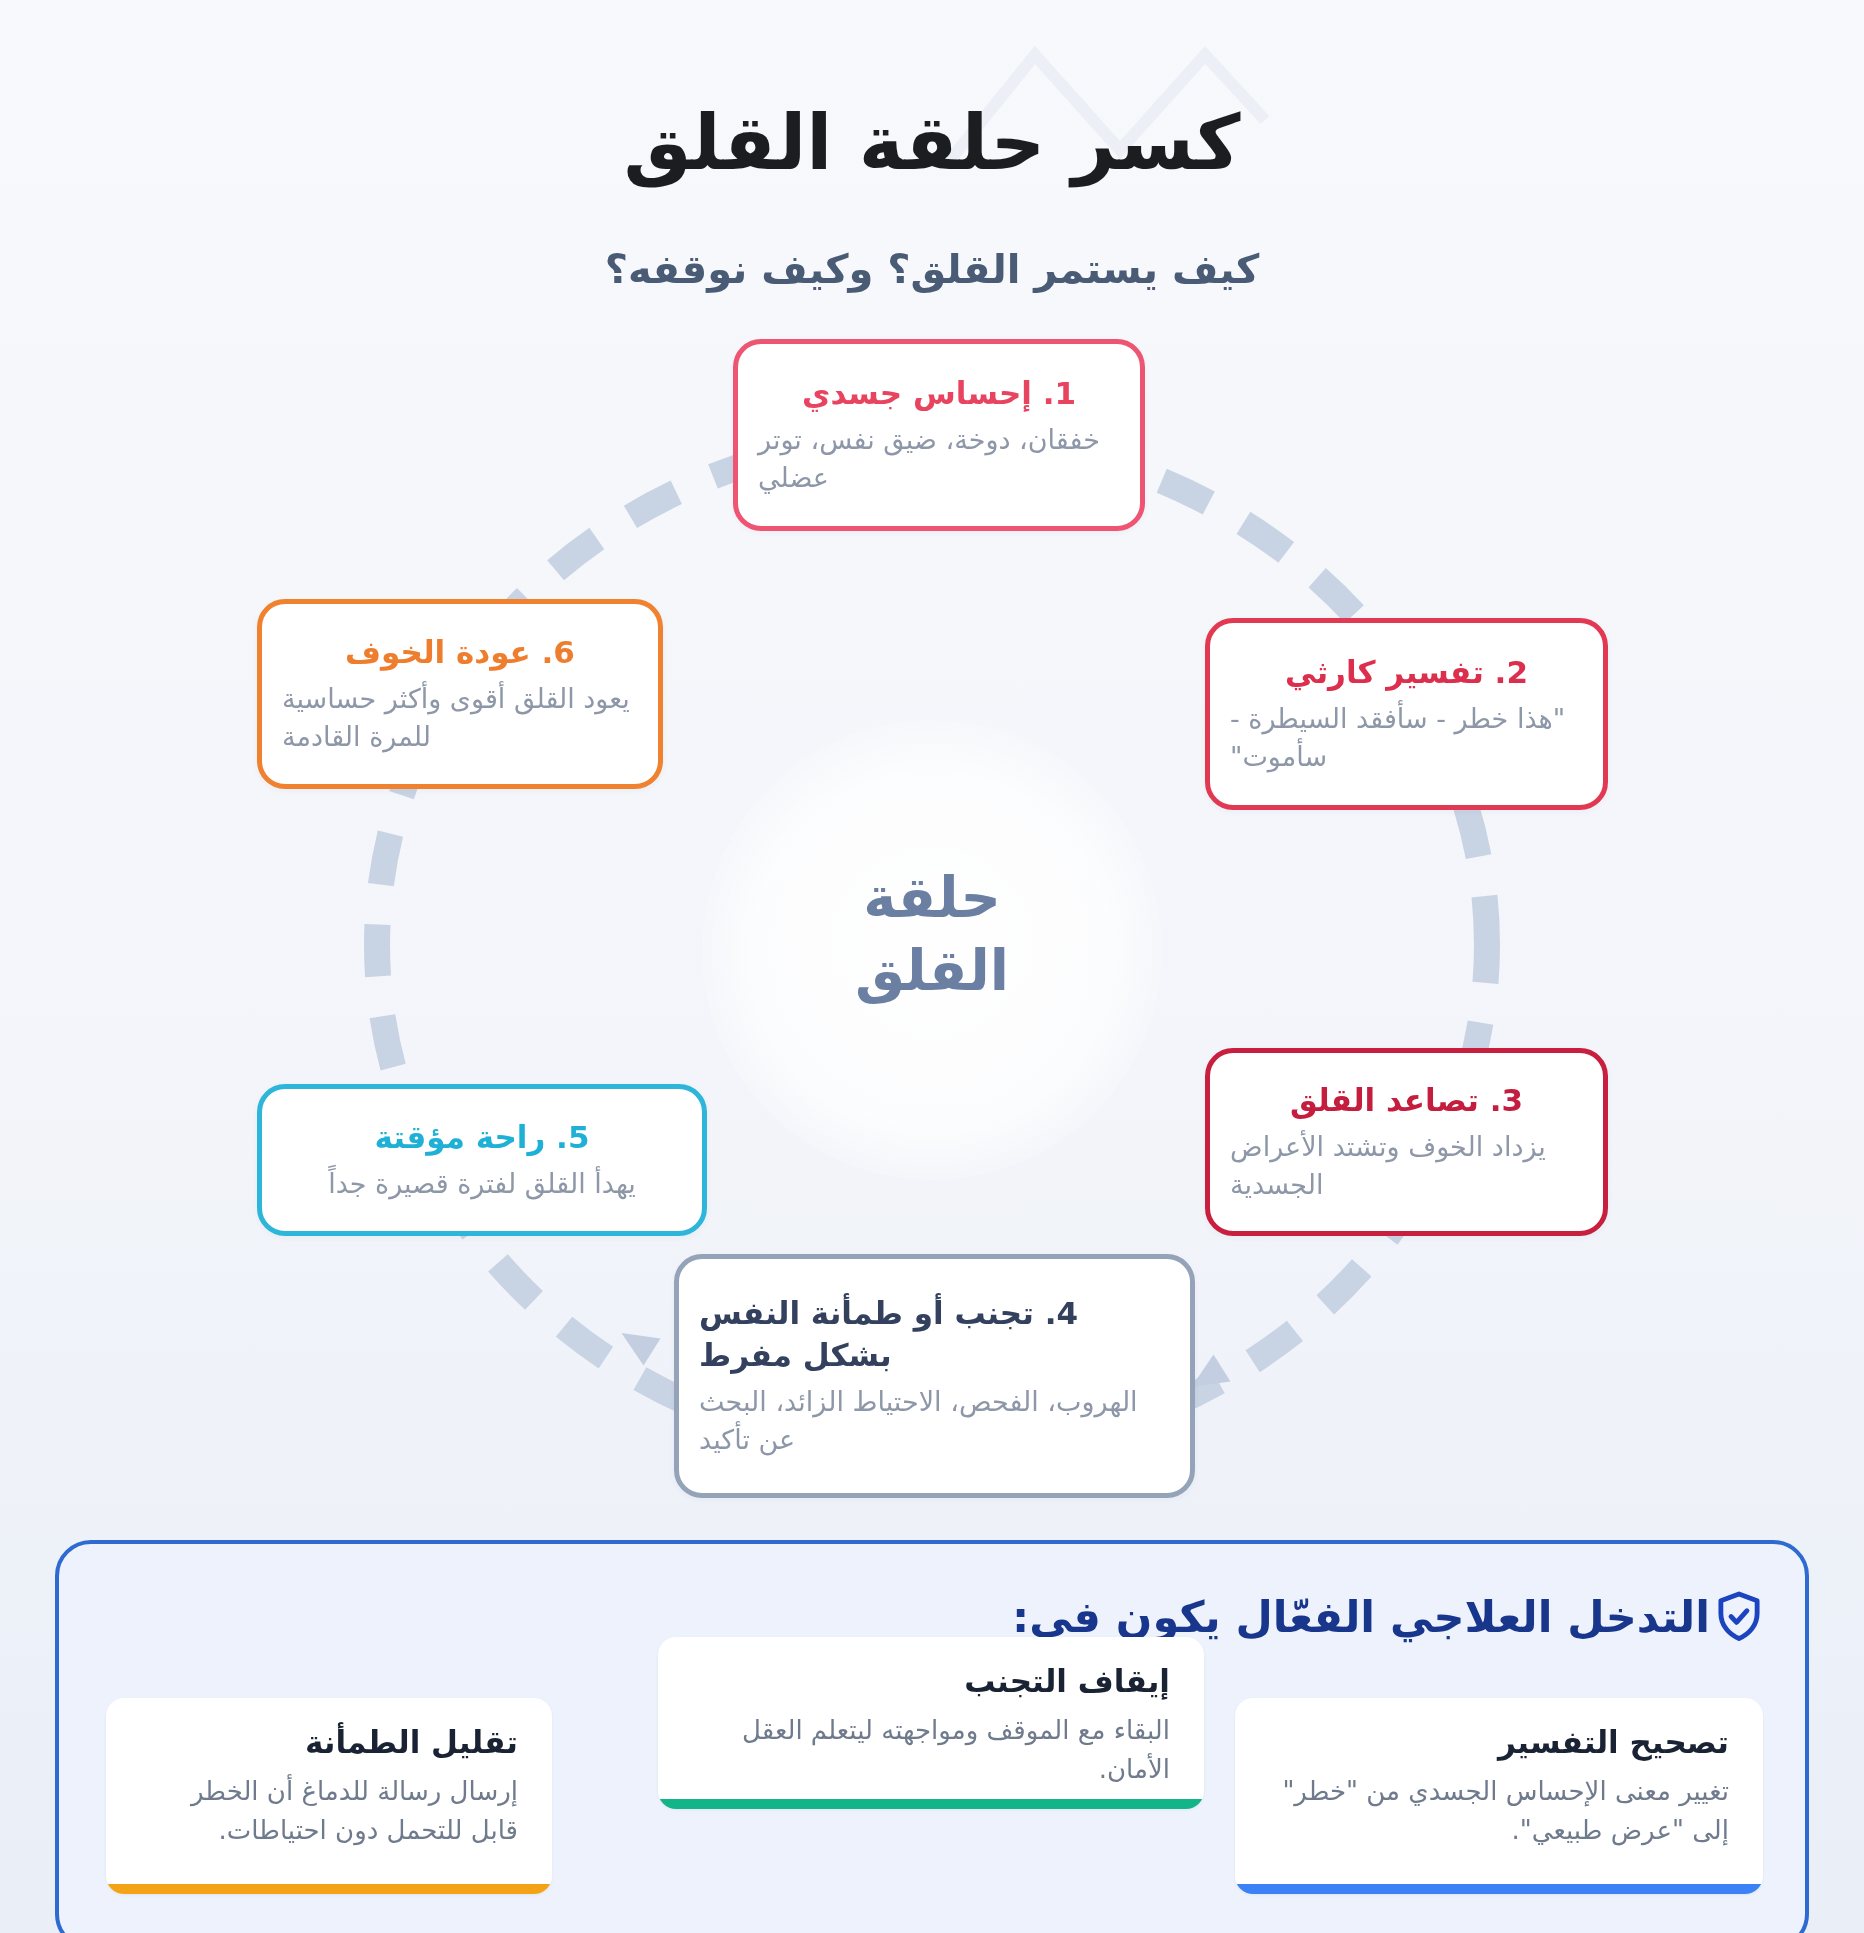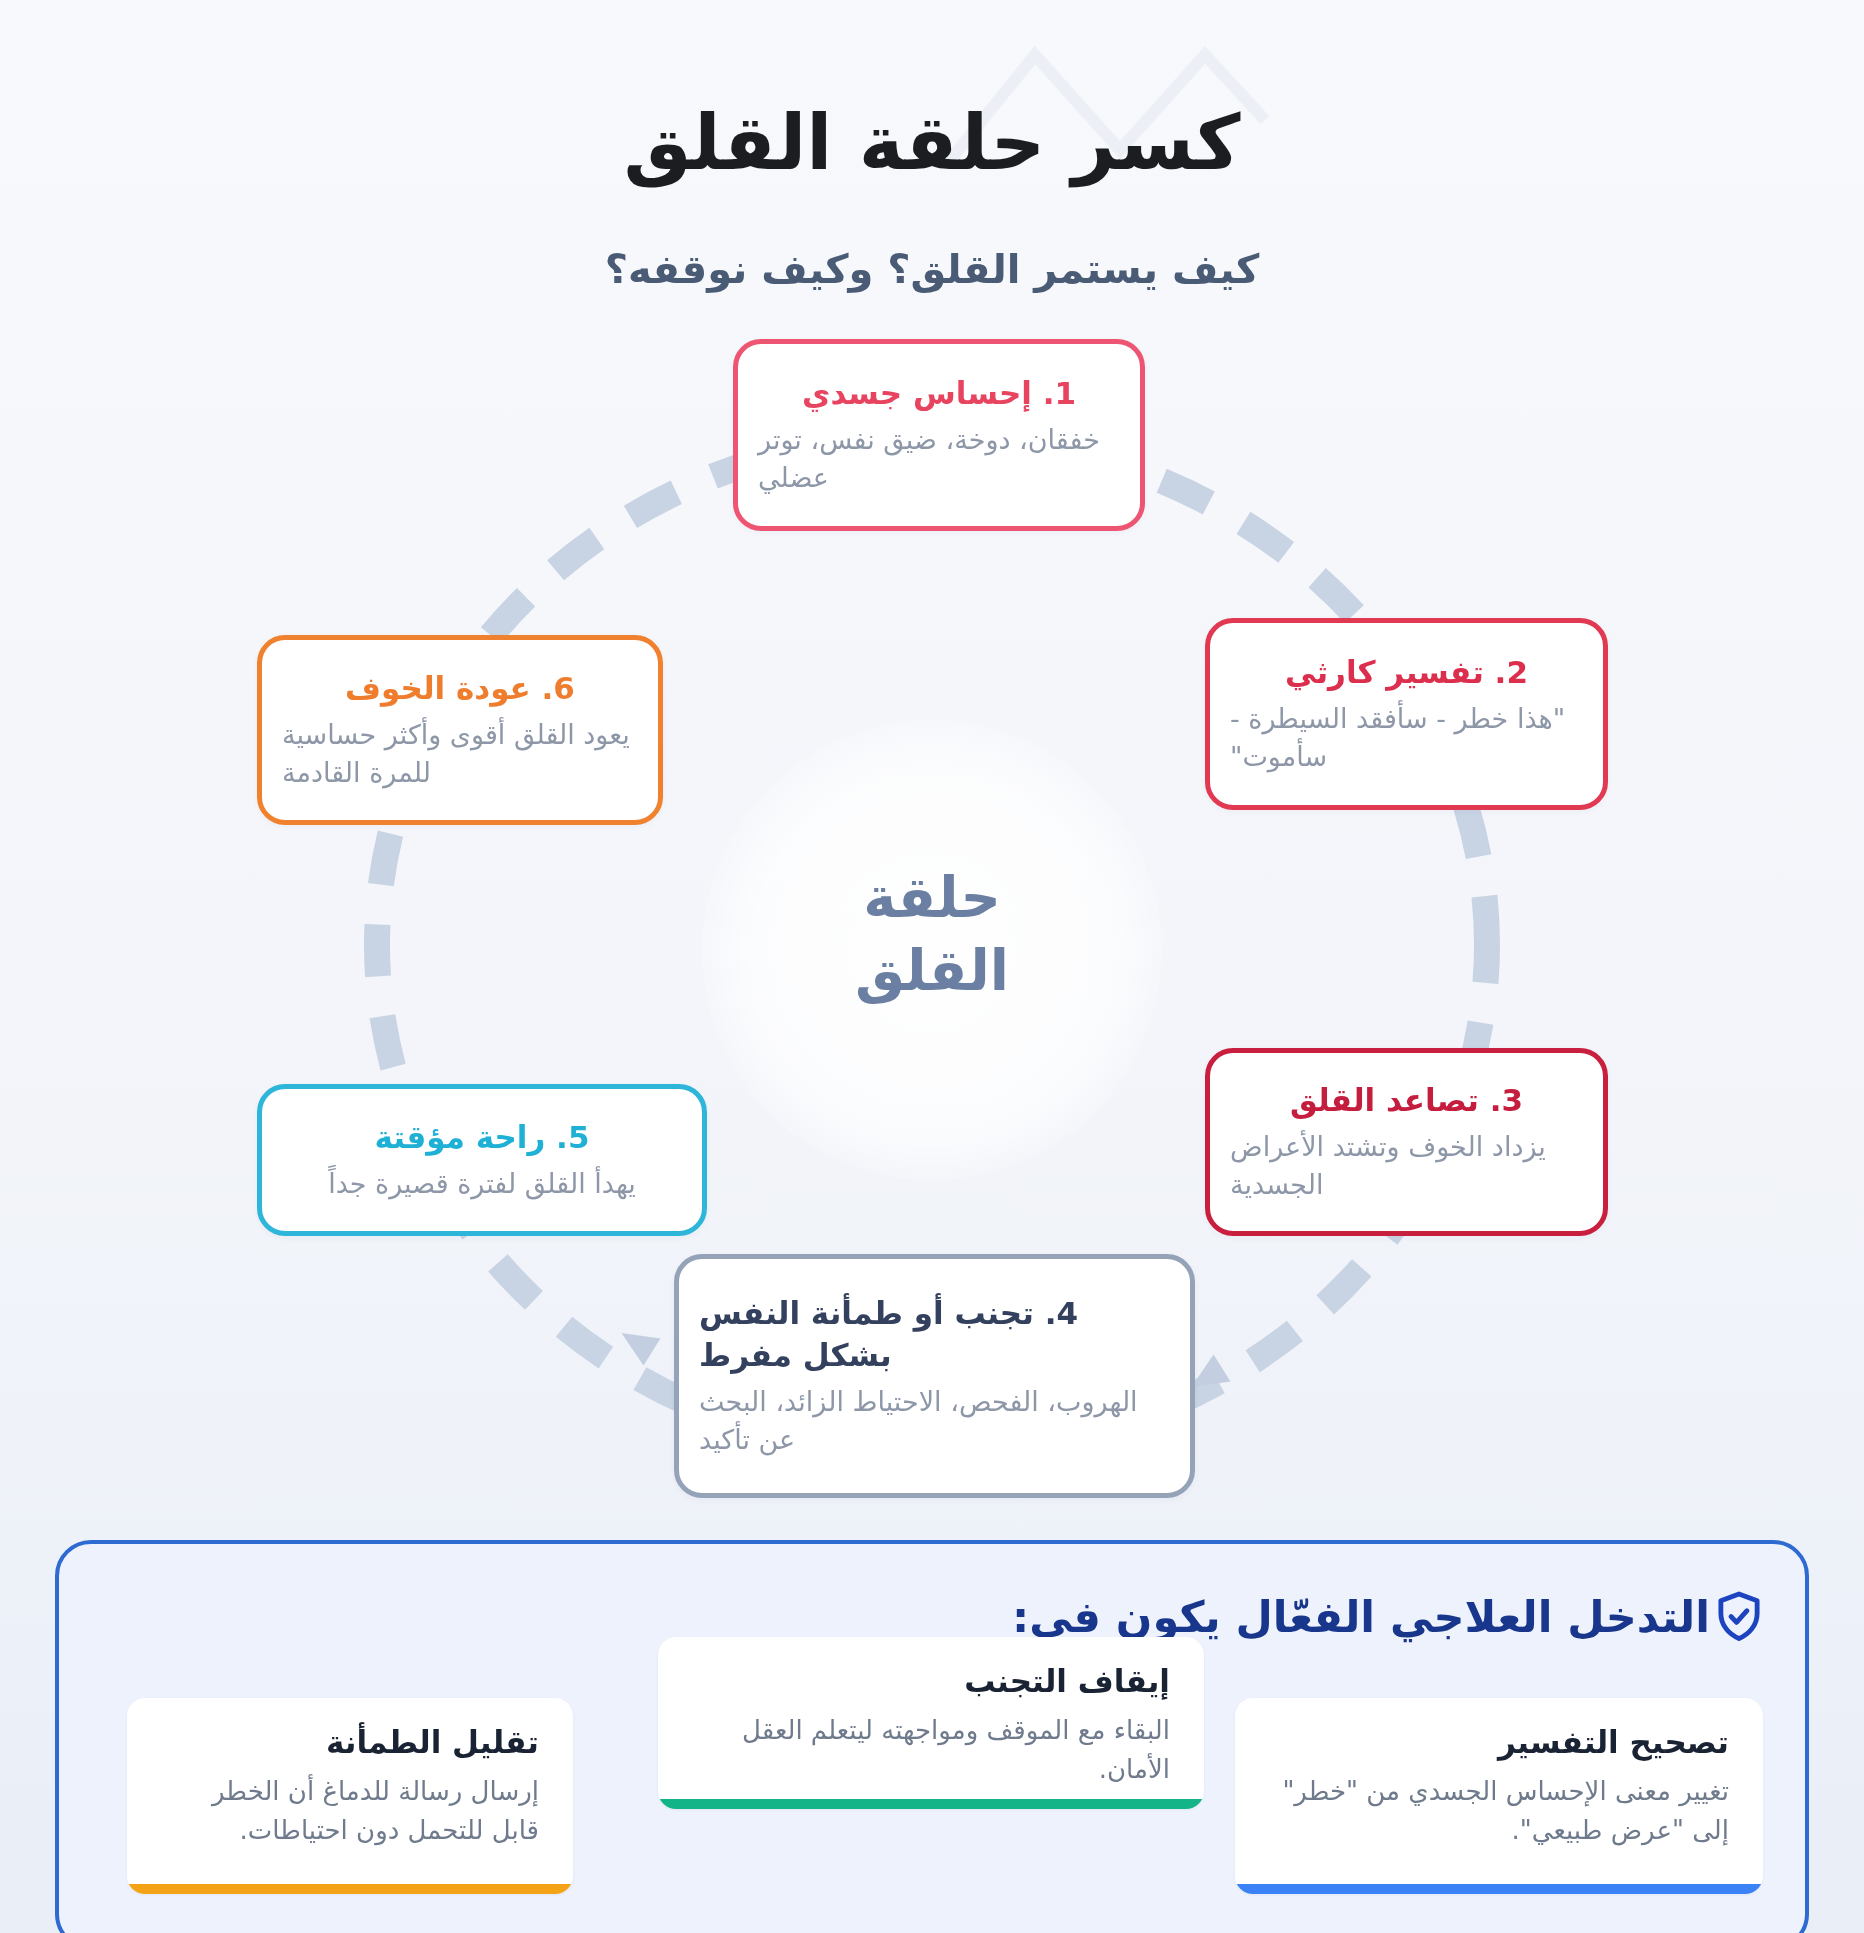--- a/index.html
+++ b/index.html
@@ -103,21 +103,21 @@
   <div class="step" style="left: 674px; top: 1254px; width: 521px; height: 244px; --ac: #94a3b8; --tc: #33415e;">
     <div class="t">4. تجنب أو طمأنة النفس بشكل مفرط</div>
     <div class="b">الهروب، الفحص، الاحتياط الزائد، البحث عن تأكيد</div>
   </div>
 
   <div class="step" style="left: 257px; top: 1084px; width: 450px; height: 152px; --ac: #2db6da; --tc: #1fb0d6;">
     <div class="t">5. راحة مؤقتة</div>
     <div class="b">يهدأ القلق لفترة قصيرة جداً</div>
   </div>
 
-  <div class="step" style="left: 257px; top: 599px; width: 406px; height: 190px; margin-top: 36px; --ac: #f0822f; --tc: #ef7d2e;">
+  <div class="step" style="left: 257px; top: 599px; width: 406px; height: 190px; --ac: #f0822f; --tc: #ef7d2e;">
     <div class="t">6. عودة الخوف</div>
     <div class="b">يعود القلق أقوى وأكثر حساسية للمرة القادمة</div>
   </div>
 
   <div class="panel" style="--ac: #2d6ad1;"></div>
 
   <div class="panel-heading" style="--ac: #17368c;">
     <span>
       <svg width="58" height="58" viewBox="0 0 24 24" fill="none" stroke="#1d44c0" stroke-width="2" stroke-linecap="round" stroke-linejoin="round">
         <path d="M12 2.5l7.5 2.8v5.2c0 4.8-3.2 8.6-7.5 10.4C7.7 19.1 4.5 15.3 4.5 10.5V5.3L12 2.5z"></path>
@@ -130,18 +130,18 @@
   <div class="card" style="left: 1235px; top: 1698px; width: 528px; height: 196px; --ac: #3b82f6;">
     <div class="t">تصحيح التفسير</div>
     <div class="b">تغيير معنى الإحساس الجسدي من "خطر" إلى "عرض طبيعي".</div>
   </div>
 
   <div class="card" style="left: 658px; top: 1637px; width: 546px; height: 172px; --ac: #14b489;">
     <div class="t">إيقاف التجنب</div>
     <div class="b">البقاء مع الموقف ومواجهته ليتعلم العقل الأمان.</div>
   </div>
 
-  <div class="card" style="left: 106px; top: 1698px; width: 446px; height: 196px; margin-left: 21px; --ac: #f5a316;">
+  <div class="card" style="left: 106px; top: 1698px; width: 446px; height: 196px; --ac: #f5a316;">
     <div class="t">تقليل الطمأنة</div>
     <div class="b">إرسال رسالة للدماغ أن الخطر قابل للتحمل دون احتياطات.</div>
   </div>
 
 </div>
 
 </body></html>

